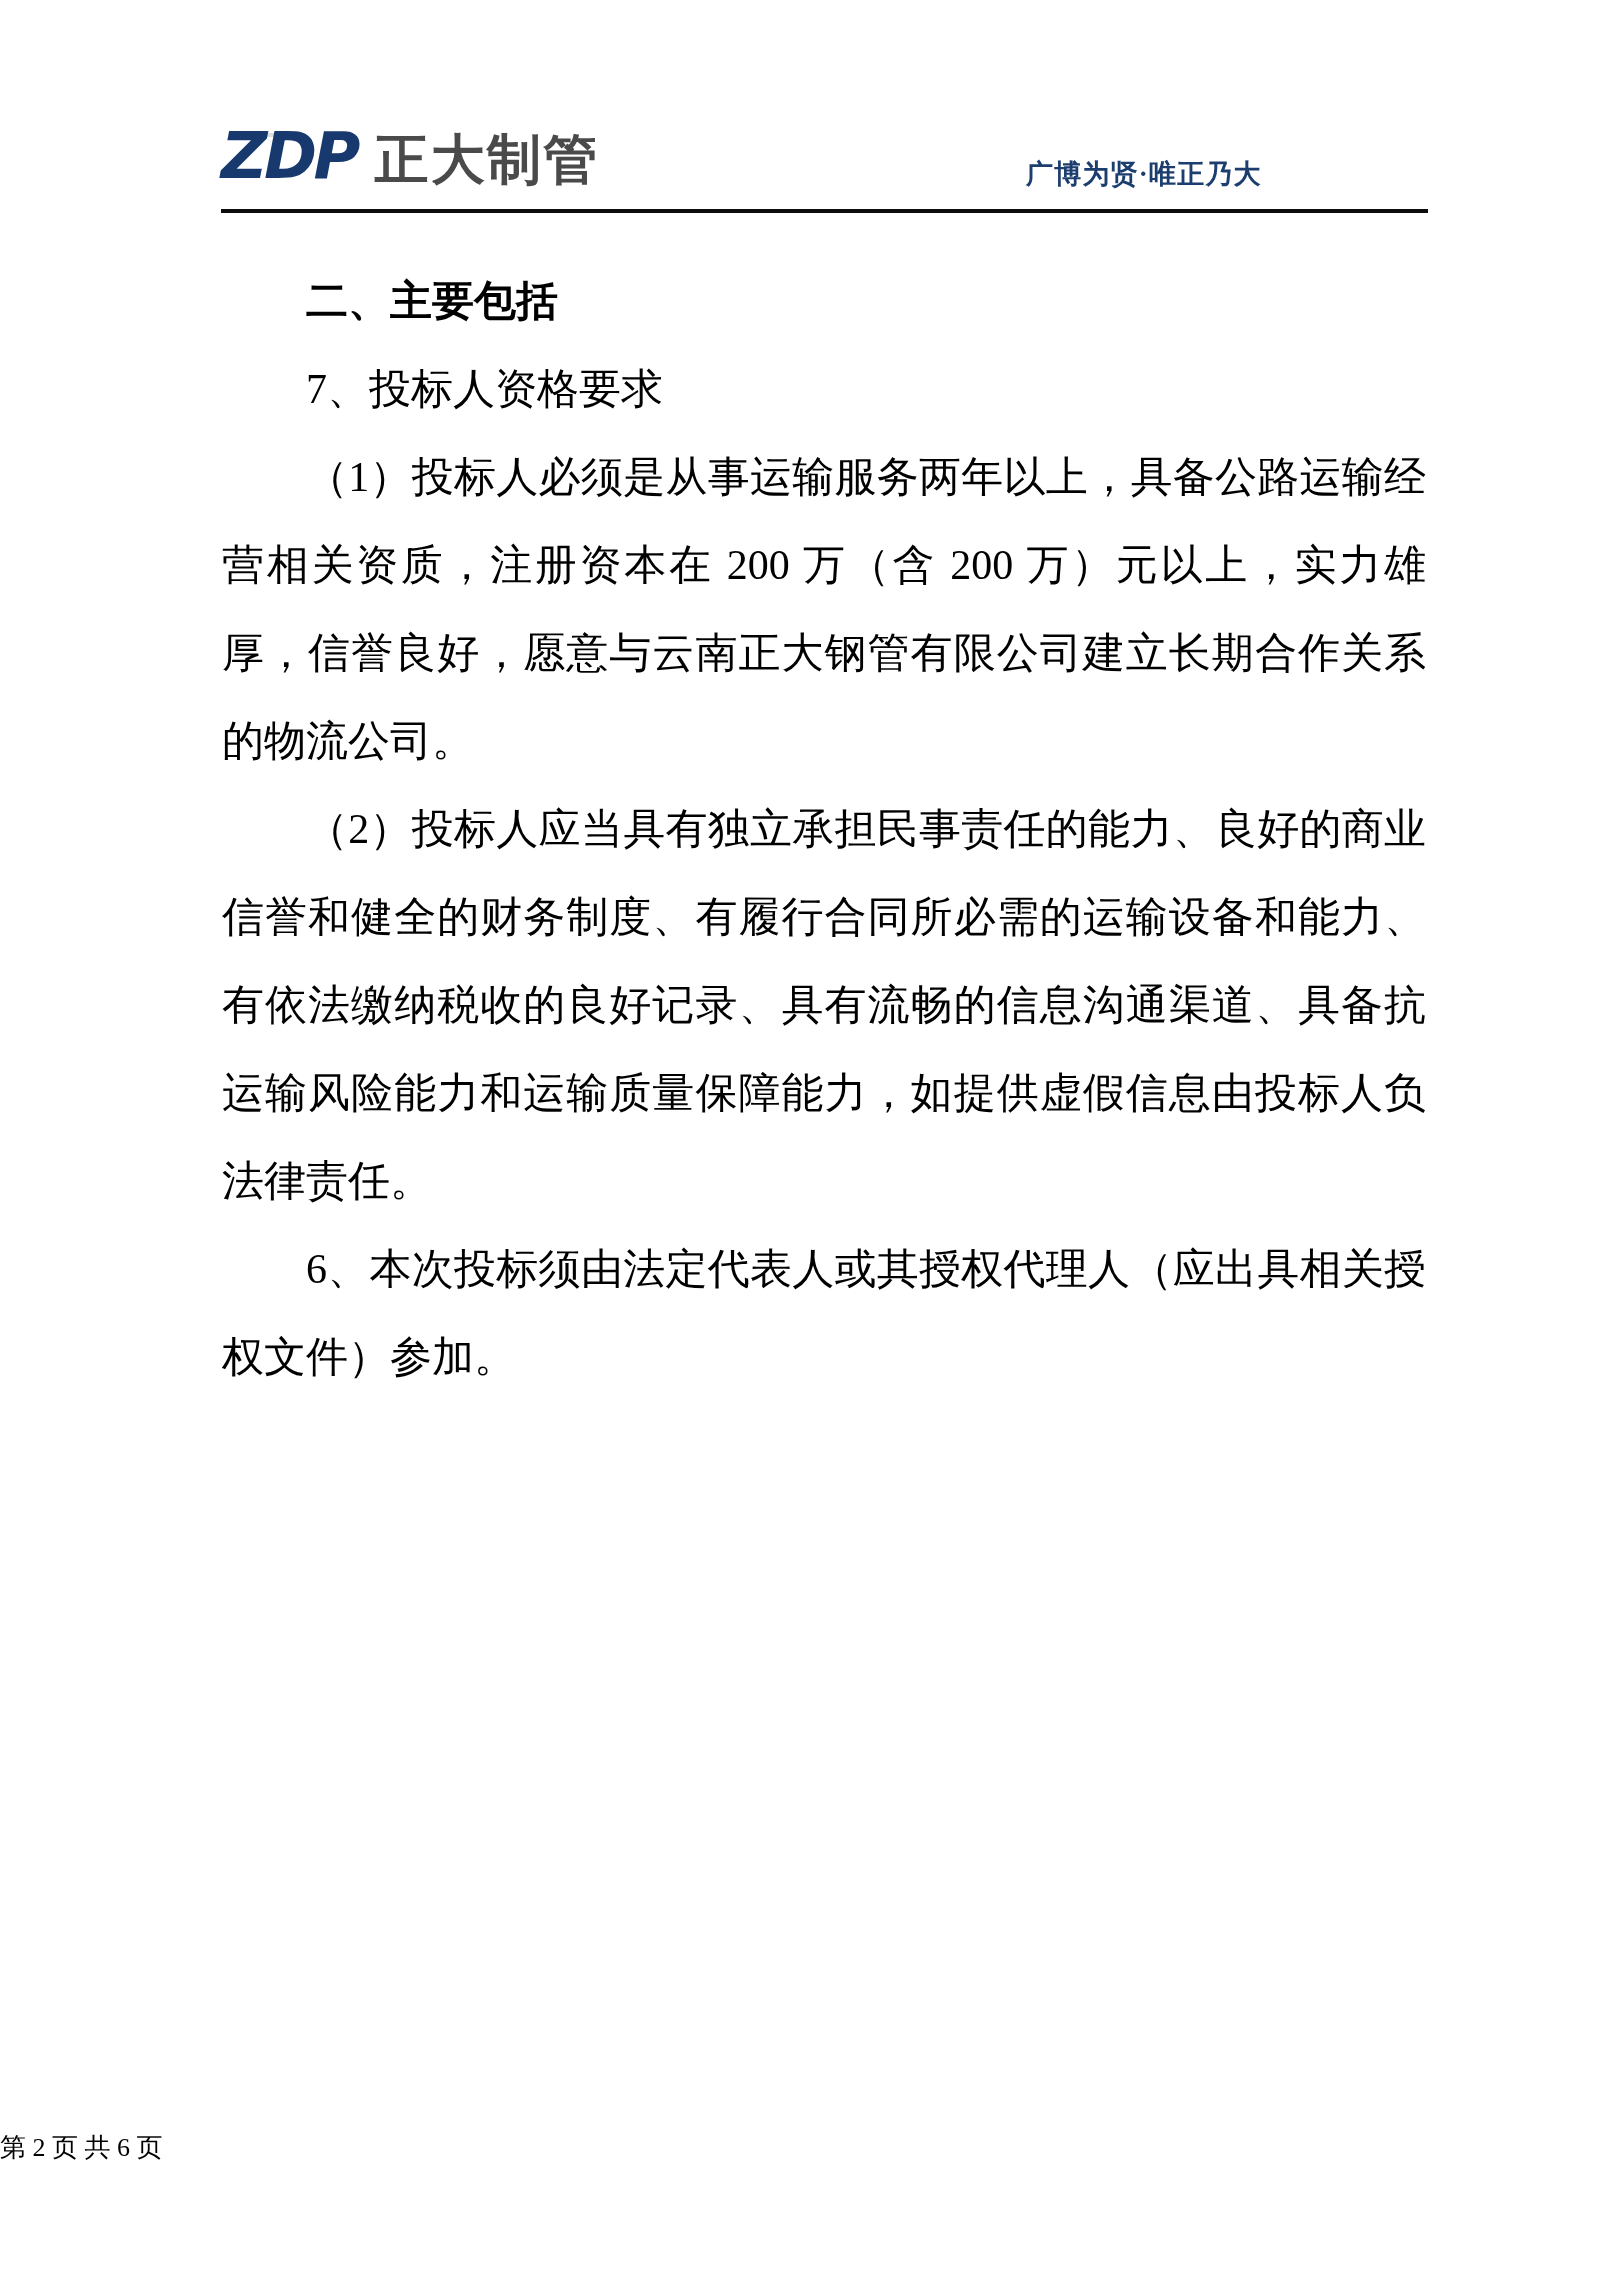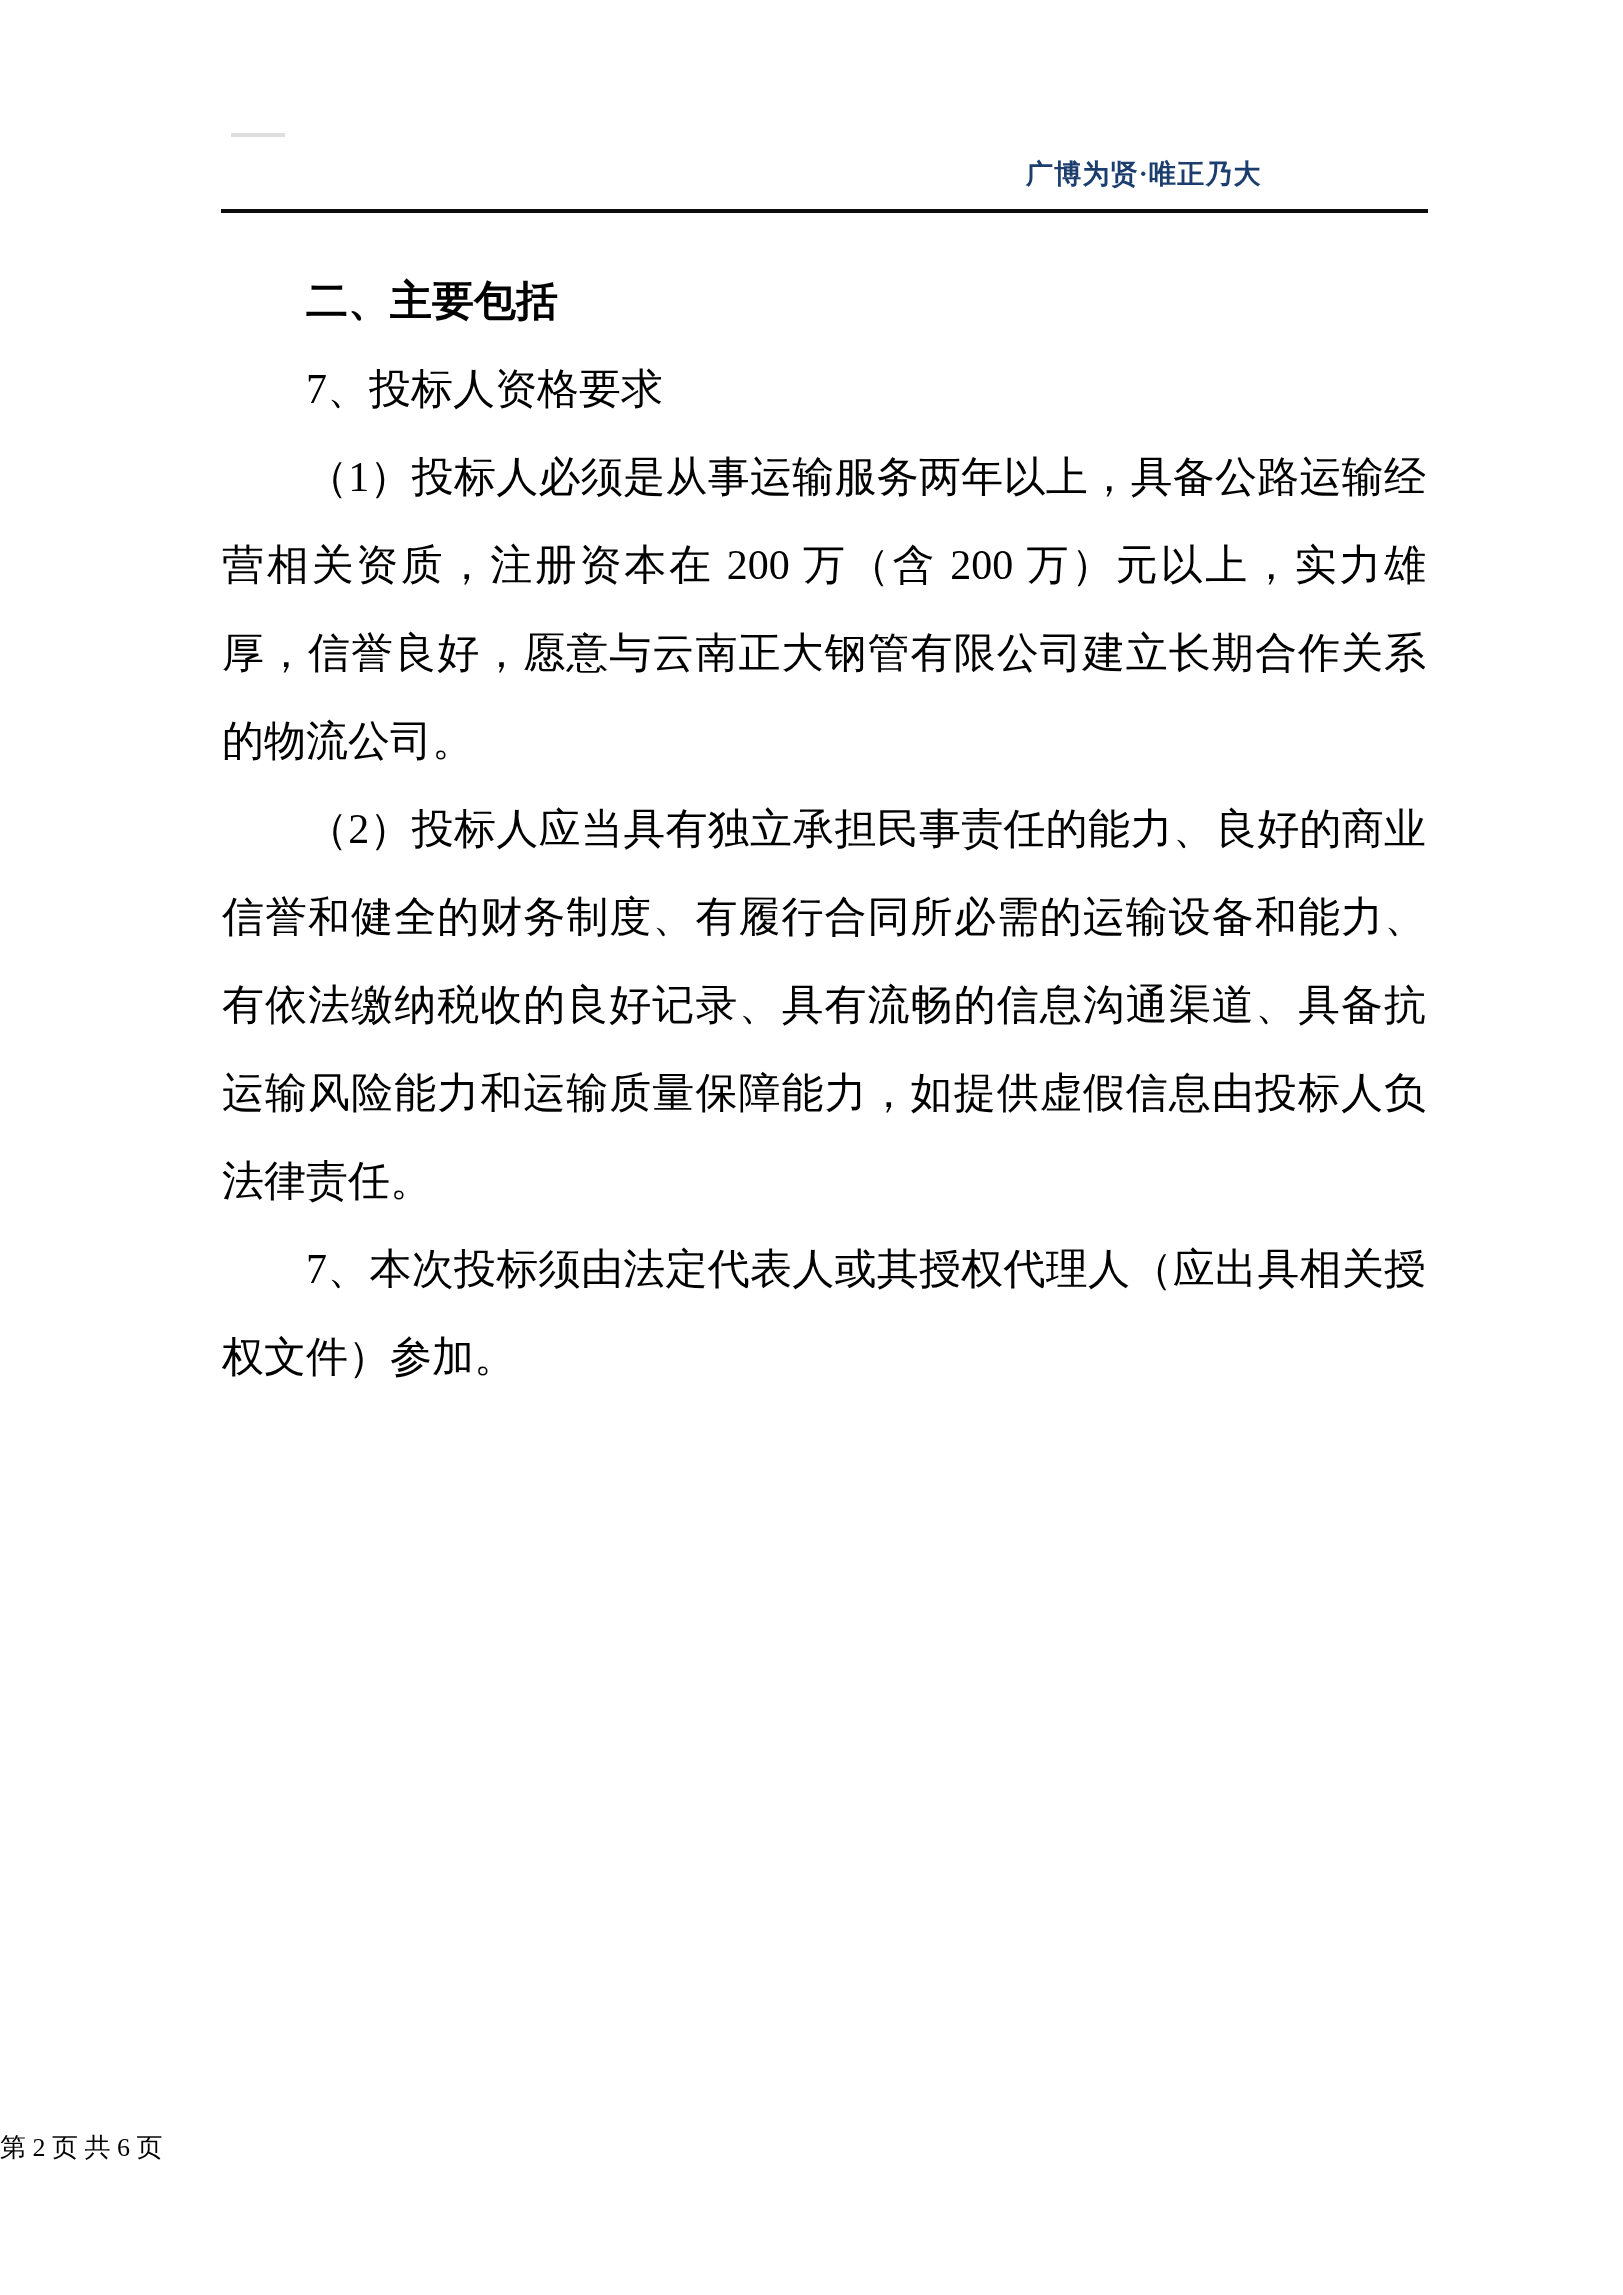--- a/index.html
+++ b/index.html
@@ -100,31 +100,35 @@
     color: #000000;
   }
 </style>
 </head>
 <body>
 
 <div class="page">
 
   <span class="logo-smudge"></span>
 
+  <div class="logo-row">
+    <span class="logo-zdp">ZDP</span>
+    <span class="logo-brand">正大制管</span>
+  </div>
 
   <div class="slogan">广博为贤·唯正乃大</div>
 
   <div class="header-rule"></div>
 
   <div class="content">
     <p class="section-heading">二、主要包括</p>
     <p>7、投标人资格要求</p>
     <p>（1）投标人必须是从事运输服务两年以上，具备公路运输经营相关资质，注册资本在 200 万（含 200 万）元以上，实力雄厚，信誉良好，愿意与云南正大钢管有限公司建立长期合作关系的物流公司。</p>
     <p>（2）投标人应当具有独立承担民事责任的能力、良好的商业信誉和健全的财务制度、有履行合同所必需的运输设备和能力、有依法缴纳税收的良好记录、具有流畅的信息沟通渠道、具备抗运输风险能力和运输质量保障能力，如提供虚假信息由投标人负法律责任。</p>
-    <p>7、本次投标须由法定代表人或其授权代理人（应出具相关授权文件）参加。</p>
+    <p>6、本次投标须由法定代表人或其授权代理人（应出具相关授权文件）参加。</p>
   </div>
 
   <div class="footer">
     <span>第 2 页 共 6 页</span>
   </div>
 
 </div>
 
 
 </body></html>

